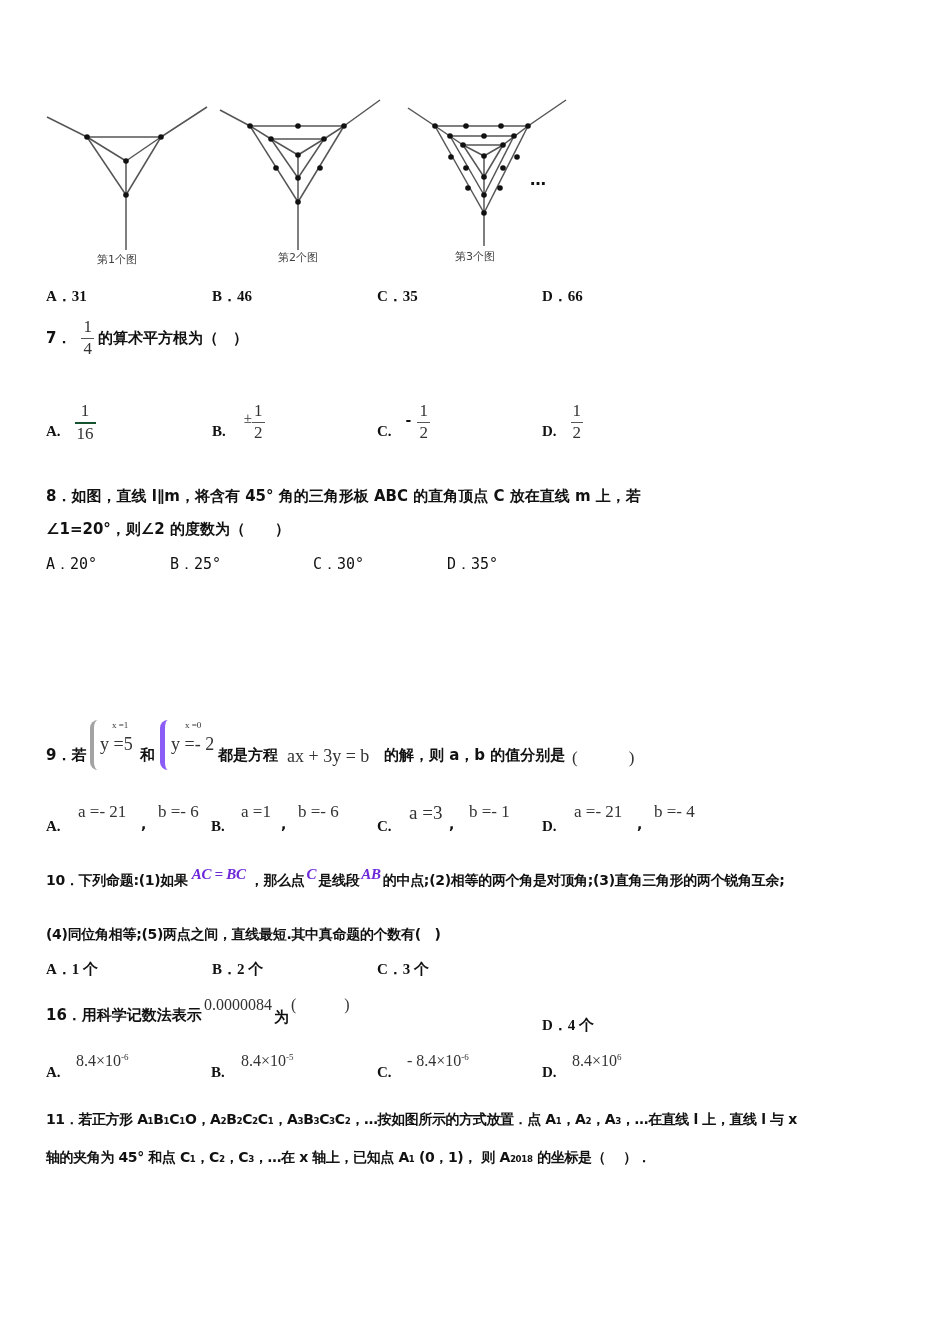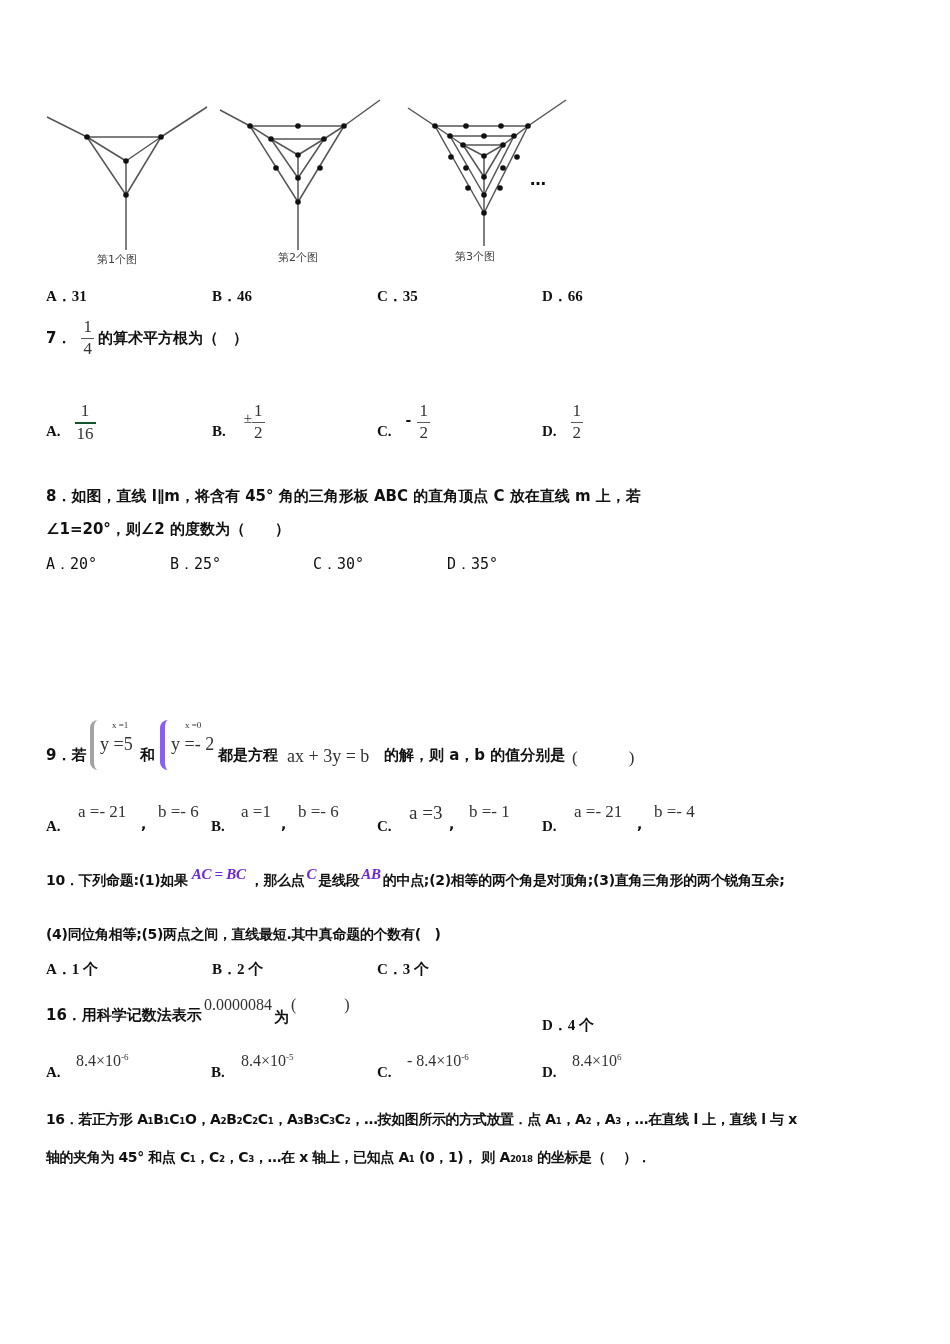--- a/index.html
+++ b/index.html
@@ -233,14 +233,14 @@
 </div>
 <div class="abs" style="left:377px;top:1052px;width:160px;height:32px;">
   <span class="abs opt-letter" style="left:0;top:12px;">C.</span>
   <span class="abs math" style="left:30px;top:0;font-size:16px;"><span>- </span><span>8.4×10</span><sup>-6</sup></span>
 </div>
 <div class="abs" style="left:542px;top:1052px;width:160px;height:32px;">
   <span class="abs opt-letter" style="left:0;top:12px;">D.</span>
   <span class="abs math" style="left:30px;top:0;font-size:16px;"><span></span><span>8.4×10</span><sup>6</sup></span>
 </div>
 
-<div class="abs" style="left:46px;top:1111px;font-size:14px;font-weight:bold;letter-spacing:-0.4px;">16．若正方形 A₁B₁C₁O，A₂B₂C₂C₁，A₃B₃C₃C₂，…按如图所示的方式放置．点 A₁，A₂，A₃，…在直线 l 上，直线 l 与 x</div>
+<div class="abs" style="left:46px;top:1111px;font-size:14px;font-weight:bold;letter-spacing:-0.4px;">11．若正方形 A₁B₁C₁O，A₂B₂C₂C₁，A₃B₃C₃C₂，…按如图所示的方式放置．点 A₁，A₂，A₃，…在直线 l 上，直线 l 与 x</div>
 <div class="abs" style="left:46px;top:1149px;font-size:14px;font-weight:bold;letter-spacing:-0.4px;">轴的夹角为 45° 和点 C₁，C₂，C₃，…在 x 轴上，已知点 A₁ (0，1)， 则 A₂₀₁₈ 的坐标是（　 ）．</div>
 
 </body></html>

